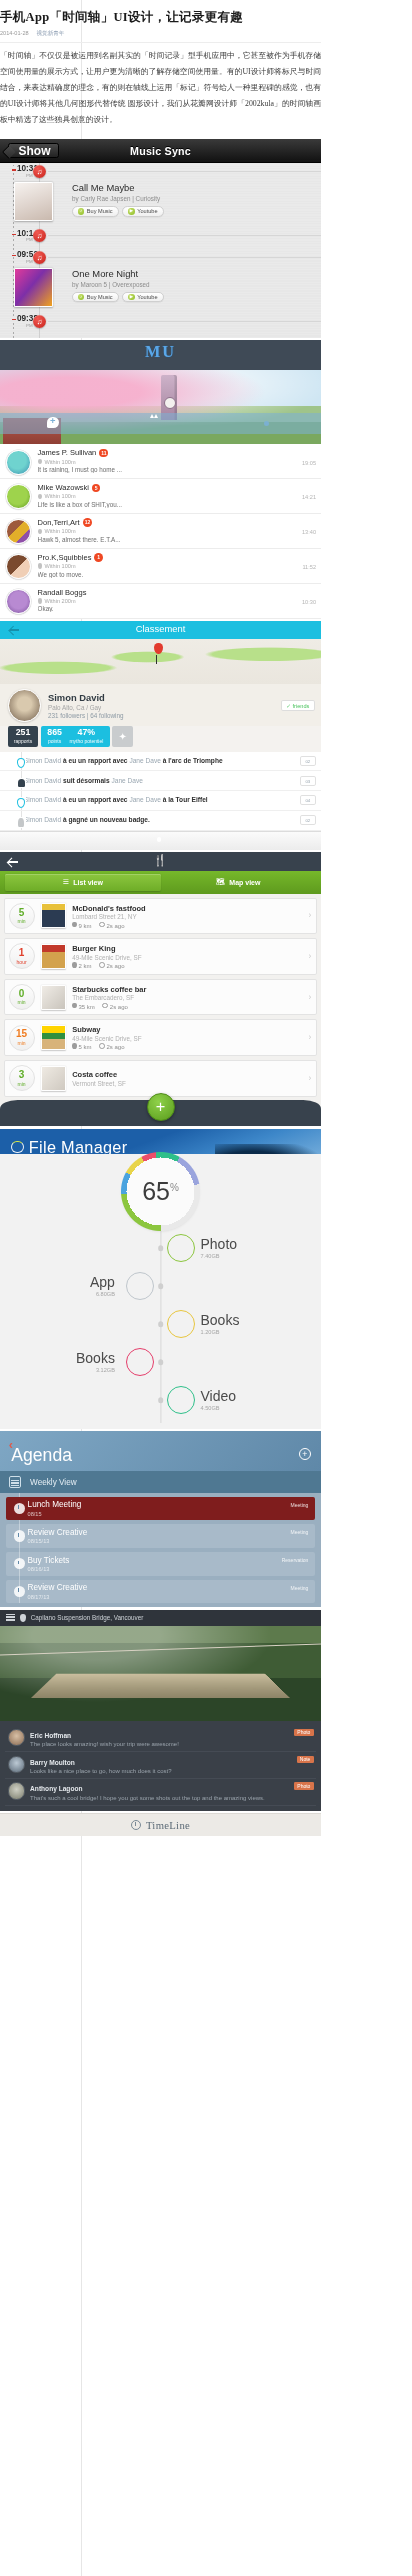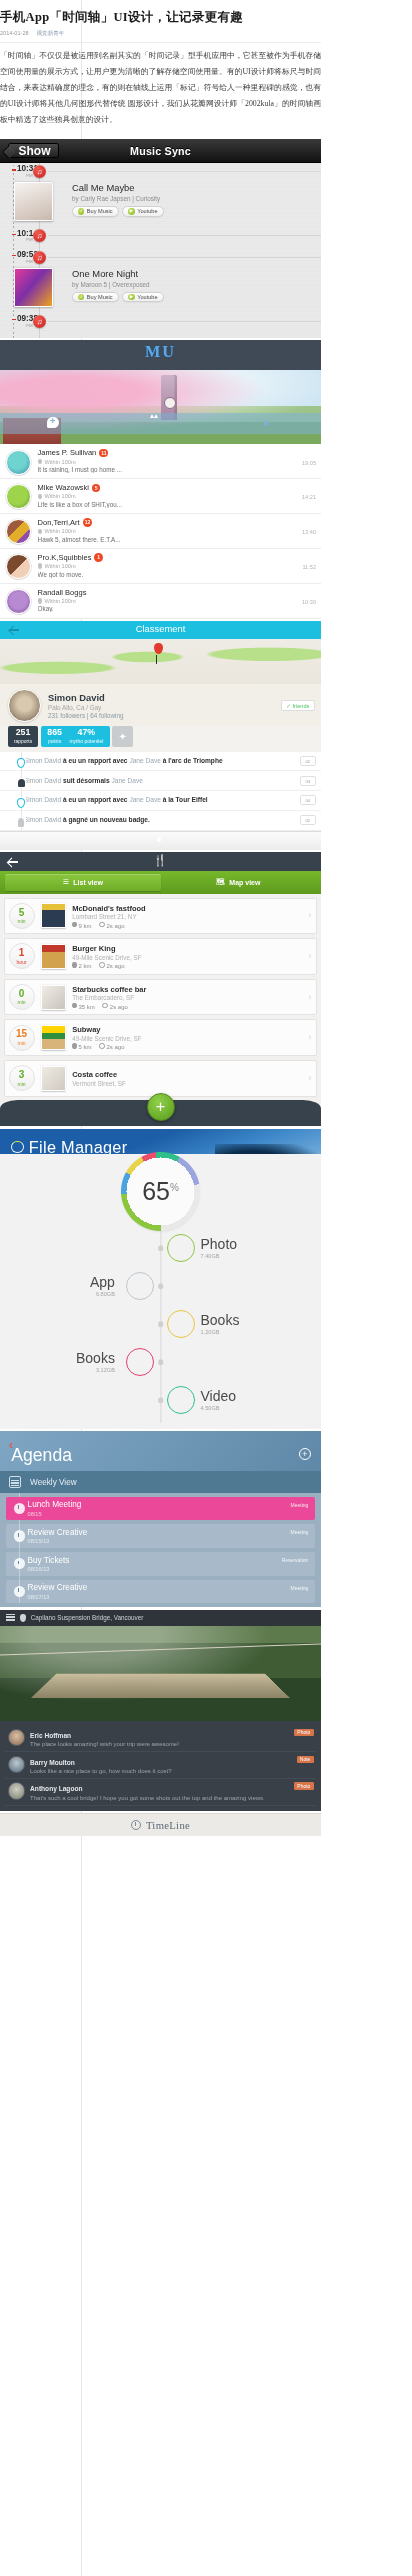--- a/index.html
+++ b/index.html
@@ -374,21 +374,21 @@
   .ag-cal { width:12.5px; height:12.5px; border:1.3px solid #cfe0ea; border-radius:1.9px; position:relative; }
   .ag-cal:after { content:""; position:absolute; left:1.3px; top:2.5px; right:1.3px; bottom:1.3px;
     background: repeating-linear-gradient(0deg,#cfe0ea 0 1.3px, transparent 1.3px 2.5px); }
   .ag-subtitle { color:#e5eef4; font-size:8.2px; }
   .ag-rows { position:relative; padding:3.8px 0 0 0; }
   .ag-rows:before { content:""; position:absolute; left:19px; top:0; bottom:0; width:1.3px;
     background:rgba(255,255,255,.35); }
   .ag-row { position:relative; margin:0 6.3px 3.8px 6.3px; padding:3.8px 6.3px 3.8px 21.3px;
     border-radius:1.9px; }
   .ag-row.card { background:rgba(255,255,255,.14); }
-  .ag-row.green { background:#ec4899; }
+  .ag-row.green { background:#7f1d1d; }
   .ag-mark { position:absolute; left:7.5px; top:6.3px; width:11.3px; height:11.3px;
     border-radius:50%; background:rgba(255,255,255,.85); }
   .ag-mark:after { content:""; position:absolute; left:4.4px; top:2.5px; width:1.3px; height:3.8px;
     background:#5f88a8; transform-origin: bottom center; }
   .ag-ev { font-size:8.2px; color:#fff; }
   .ag-dt { font-size:5.6px; color:rgba(255,255,255,.7); margin-top:1.3px; }
   .ag-tag { position:absolute; right:6.3px; top:5px; font-size:5px; color:rgba(255,255,255,.85); }
 
   
   .br { background:#3a4048; }

